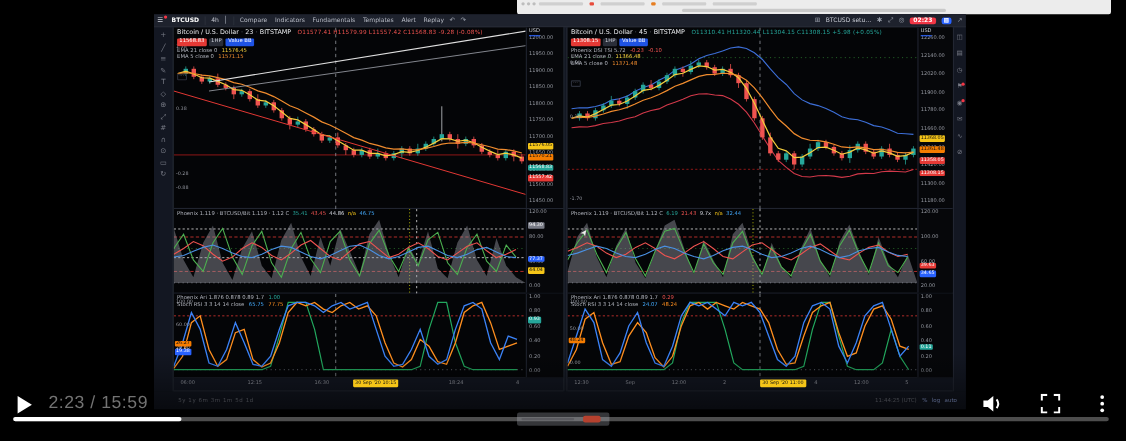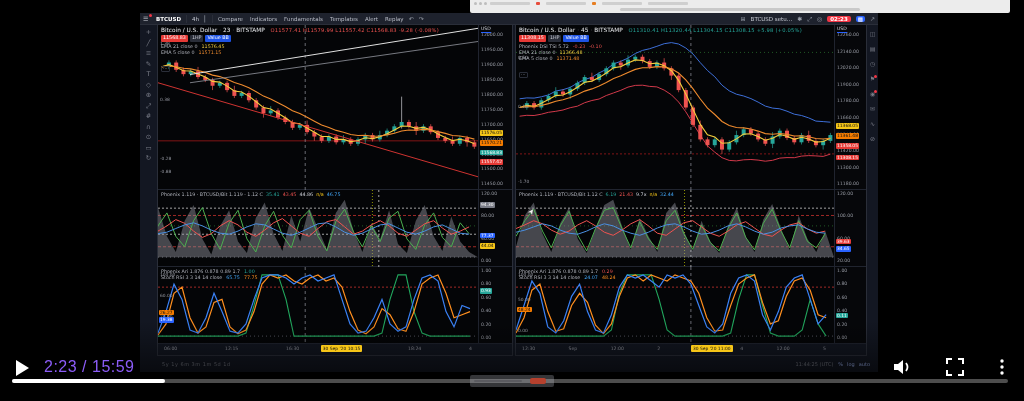--- a/index.html
+++ b/index.html
@@ -84,21 +84,21 @@
   .ranges{letter-spacing:.5px;}
   .tv-bottom .right{margin-left:auto;display:flex;gap:5px;align-items:center;}
   .modes{display:flex;gap:4px;color:#9db2f0;}
 
   .cursor-arrow{position:absolute;left:388px;top:194px;color:#f0f0f0;font-size:8px;transform:rotate(-55deg);z-index:9;text-shadow:0 0 1px #000;}
 
   
   .vgrad{position:absolute;left:0;bottom:0;width:100%;height:80px;background:linear-gradient(transparent,rgba(0,0,0,.85));pointer-events:none;}
   .controls{position:absolute;left:0;bottom:18px;width:100%;height:28px;}
   .play-btn{position:absolute;left:16px;top:5px;width:0;height:0;border-left:13px solid #fff;border-top:8px solid transparent;border-bottom:8px solid transparent;}
-  .time-txt{position:absolute;left:44px;top:3px;font-size:16px;color:#8b5cf6;font-family:"Liberation Sans",sans-serif;letter-spacing:.5px;}
+  .time-txt{position:absolute;left:44px;top:3px;font-size:16px;color:#737373;font-family:"Liberation Sans",sans-serif;letter-spacing:.5px;}
   .ctl-ic{position:absolute;top:3px;}
   .vol{left:893px;} .fs{left:946px;} .kebab{left:999px;}
   .seekbar{position:absolute;left:12px;top:379px;width:996px;height:4px;background:#4d4d4d;border-radius:2px;}
   .seek-played{height:100%;background:#fff;border-radius:2px;}
   .dock-overlay{position:absolute;left:470px;top:375px;width:84px;height:12px;background:rgba(190,195,205,.28);border-radius:2px;z-index:5;}
   .dock-overlay .redchip{position:absolute;right:8px;top:3px;width:16px;height:6px;background:#b5412e;border-radius:2px;}
   .dock-overlay .noise{position:absolute;left:4px;top:5px;width:48px;height:2px;background:rgba(80,80,85,.6);border-radius:1px;}
 </style>
 </head>
 <body>

